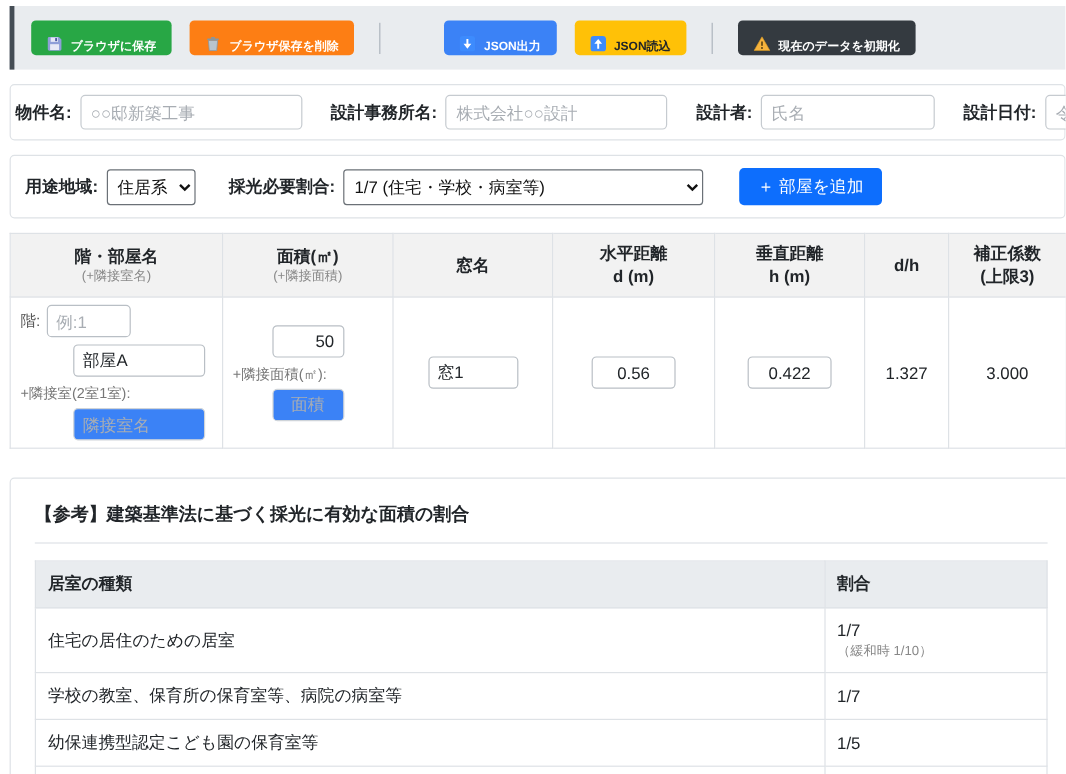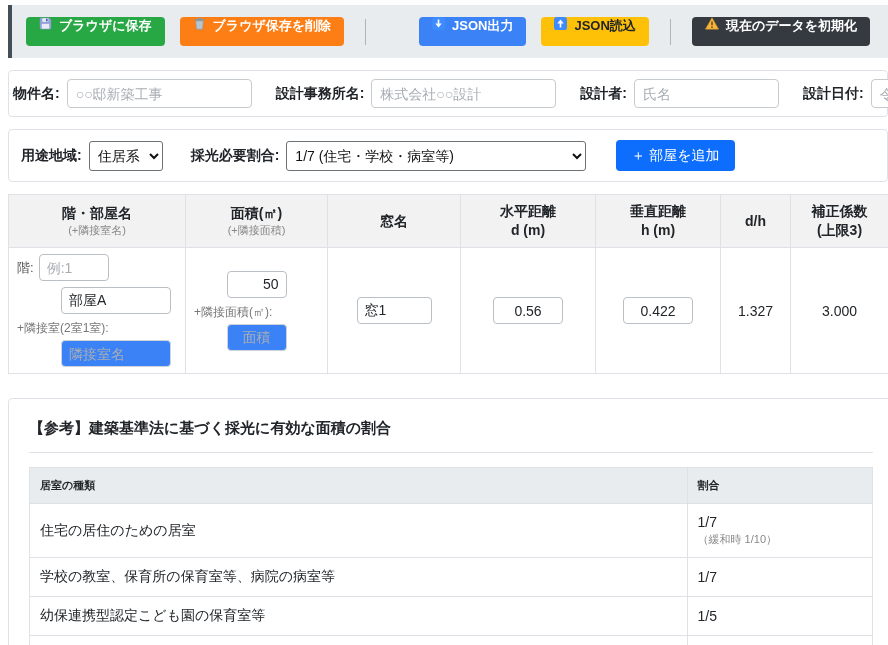--- a/index.html
+++ b/index.html
@@ -14,24 +14,24 @@
 
   
   .toolbar {
     background:#e9ecef;
     border-left:4px solid #454d55;
     padding:12px 14px;
     display:flex; align-items:center; gap:15px;
     margin-bottom:12px;
   }
   .tbtn {
-    display:inline-flex; align-items:flex-start; gap:7px;
+    display:inline-flex; align-items:flex-end; gap:7px;
     border:none; border-radius:4px;
     padding:0 13px; height:29px;
-    font-size:13px; font-weight:bold;
+    font-size:10px; font-weight:bold;
     font-family:"Liberation Sans", sans-serif;
     cursor:pointer; white-space:nowrap;
   }
   .tbtn svg { flex:0 0 auto; }
   .btn-save   { background:#28a745; color:#fff; }
   .btn-delete { background:#fd7e14; color:#fff; }
   .btn-export { background:#3b82f6; color:#fff;margin-left:32px; }
   .btn-import { background:#ffc107; color:#212529; }
   .btn-reset  { background:#343a40; color:#fff; }
   .tb-divider { width:1px; height:26px; background:#adb5bd; margin:0 6px; }
@@ -96,21 +96,21 @@
   .w60c{width:60px; text-align:center;} .w75{width:75px;} .w70{width:70px; text-align:center;}
   .indent { margin-left:44px; margin-top:6px; }
   .calc-val { text-align:center; font-size:14px; }
 
   
   .ref-box { border:1px solid #dee2e6; border-radius:4px; padding:16px 20px 14px; width:886px; }
   .ref-title { font-size:15px; font-weight:bold; margin:4px 0 14px; }
   .ref-hr { border:none; border-top:1px solid #dee2e6; margin:0 0 14px; }
   .ref-table { width:100%; border:1px solid #dee2e6; }
   .ref-table th {
-    background:#e9ecef; text-align:left; font-size:11px;
+    background:#e9ecef; text-align:left; font-size:14px;
     padding:10px 10px; border:1px solid #dee2e6;
   }
   .ref-table td { padding:10px 10px; border:1px solid #dee2e6; font-size:14px; }
   .col-type{ width:78%; } .col-ratio{ width:22%; }
   .ratio-note { display:block; font-size:11px; color:#888; margin-top:2px; }
 </style>
 </head>
 <body>
 
 <div class="page">

